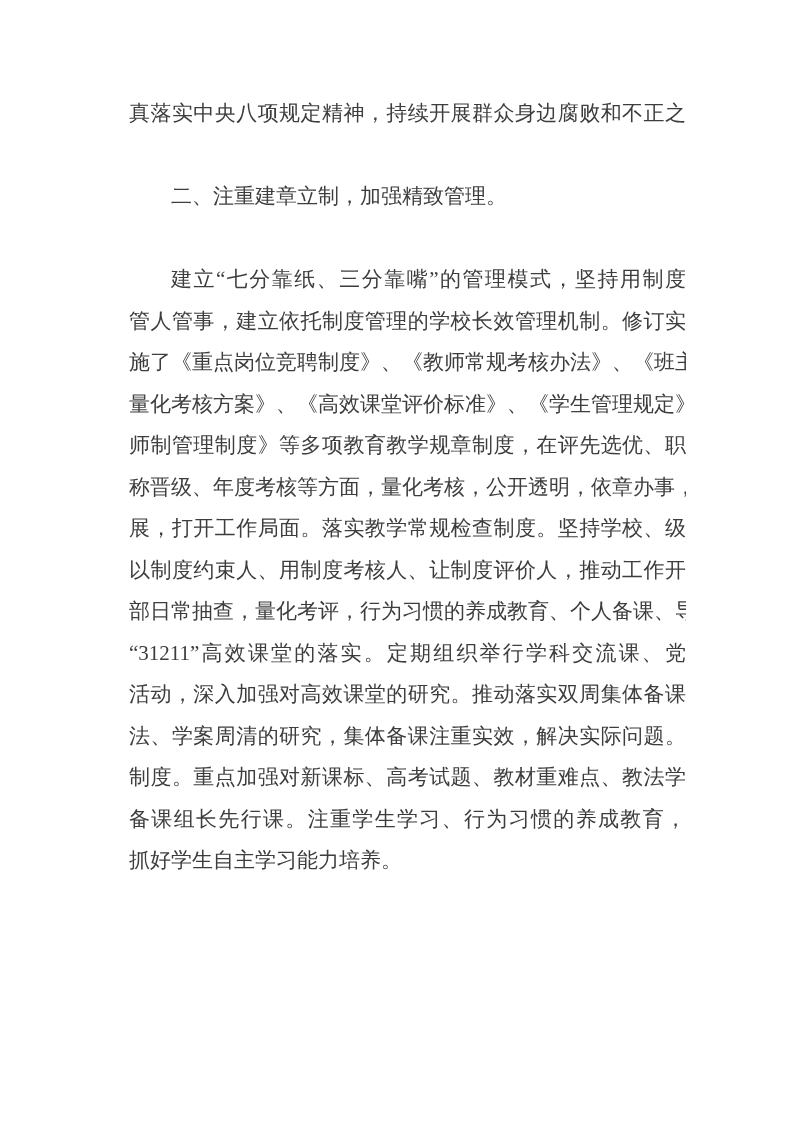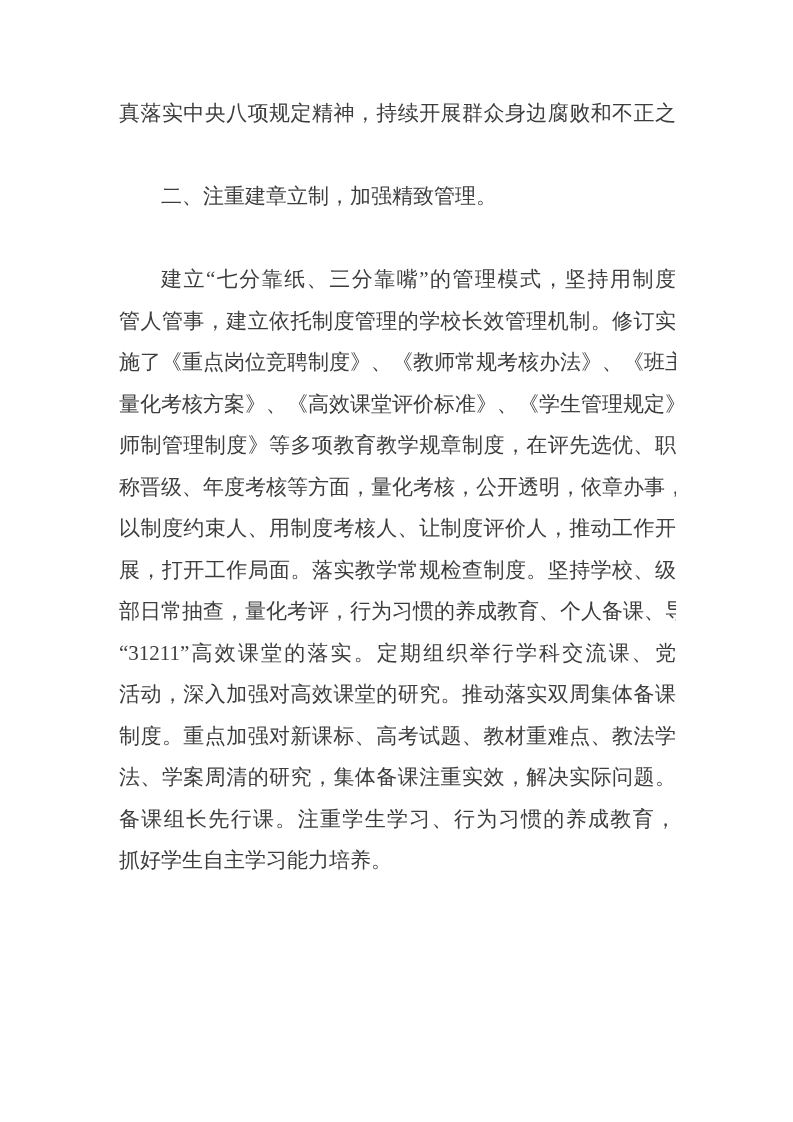--- a/index.html
+++ b/index.html
@@ -10,21 +10,21 @@
   .page {
     position: relative;
     width: 793px;
     height: 1122px;
     background: #ffffff;
     overflow: hidden;
     font-family: "Liberation Serif", "DejaVu Serif", serif;
   }
   .text-block {
     position: absolute;
-    left: 119px;
+    left: 129px;
     top: 93px;
     width: 557px;
     color: #3d3d3d;
     font-size: 21px;
     letter-spacing: 0;
   }
   .line {
     height: 41.5px;
     line-height: 41.5px;
     overflow: hidden;
@@ -55,23 +55,23 @@
       <div class="line">真落实中央八项规定精神，持续开展群众身边腐败和不正之</div>
       <div class="line blank">&nbsp;</div>
       <div class="line heading lastline indent">二、注重建章立制，加强精致管理。</div>
       <div class="line blank">&nbsp;</div>
       <div class="line indent">建立“七分靠纸、三分靠嘴”的管理模式，坚持用制度</div>
       <div class="line">管人管事，建立依托制度管理的学校长效管理机制。修订实</div>
       <div class="line">施了《重点岗位竞聘制度》、《教师常规考核办法》、《班主任</div>
       <div class="line">量化考核方案》、《高效课堂评价标准》、《学生管理规定》、《导</div>
       <div class="line">师制管理制度》等多项教育教学规章制度，在评先选优、职</div>
       <div class="line">称晋级、年度考核等方面，量化考核，公开透明，依章办事，</div>
+      <div class="line">展，打开工作局面。落实教学常规检查制度。坚持学校、级</div>
       <div class="line">以制度约束人、用制度考核人、让制度评价人，推动工作开</div>
-      <div class="line">展，打开工作局面。落实教学常规检查制度。坚持学校、级</div>
       <div class="line">部日常抽查，量化考评，行为习惯的养成教育、个人备课、导</div>
       <div class="line">“31211”高效课堂的落实。定期组织举行学科交流课、党</div>
       <div class="line">活动，深入加强对高效课堂的研究。推动落实双周集体备课</div>
+      <div class="line">法、学案周清的研究，集体备课注重实效，解决实际问题。</div>
       <div class="line">制度。重点加强对新课标、高考试题、教材重难点、教法学</div>
-      <div class="line">法、学案周清的研究，集体备课注重实效，解决实际问题。</div>
       <div class="line">备课组长先行课。注重学生学习、行为习惯的养成教育，</div>
       <div class="line lastline">抓好学生自主学习能力培养。</div>
     </div>
 </div>
 
 </body></html>

